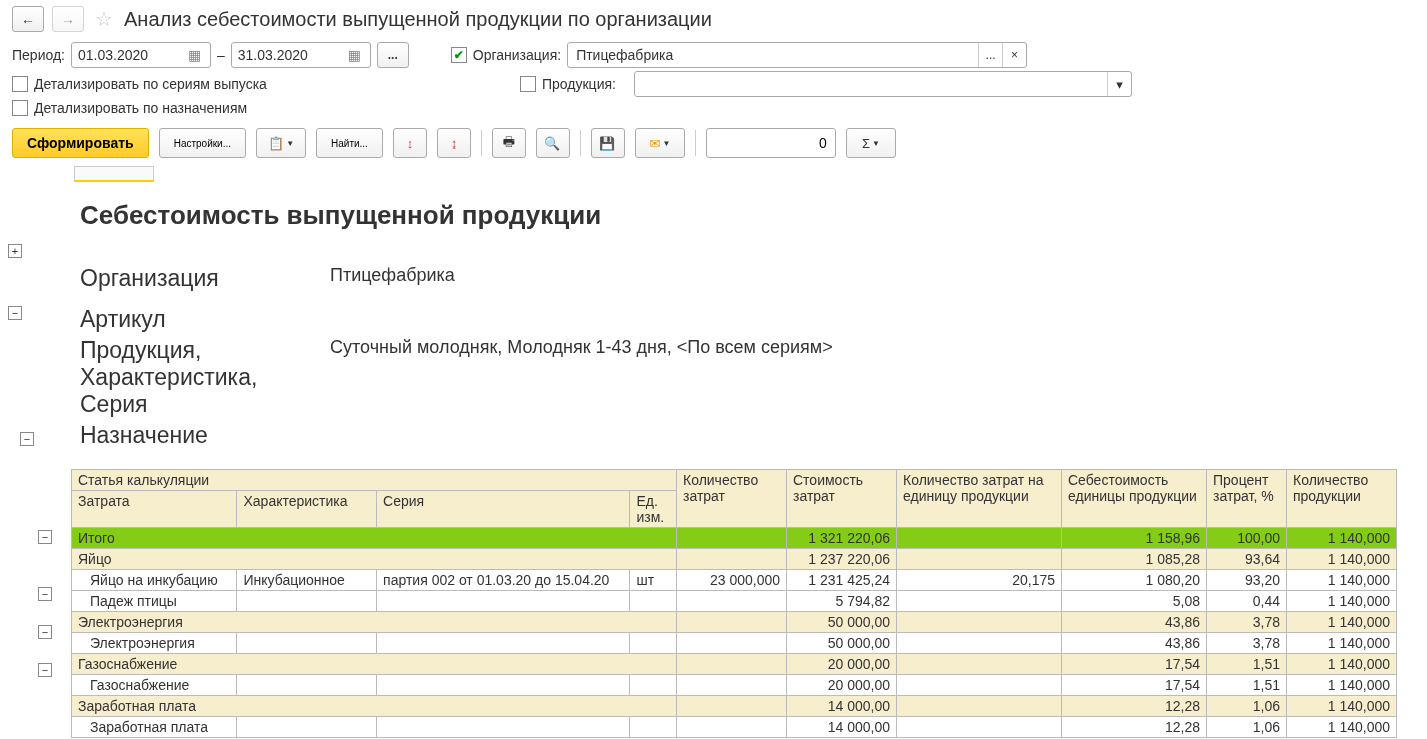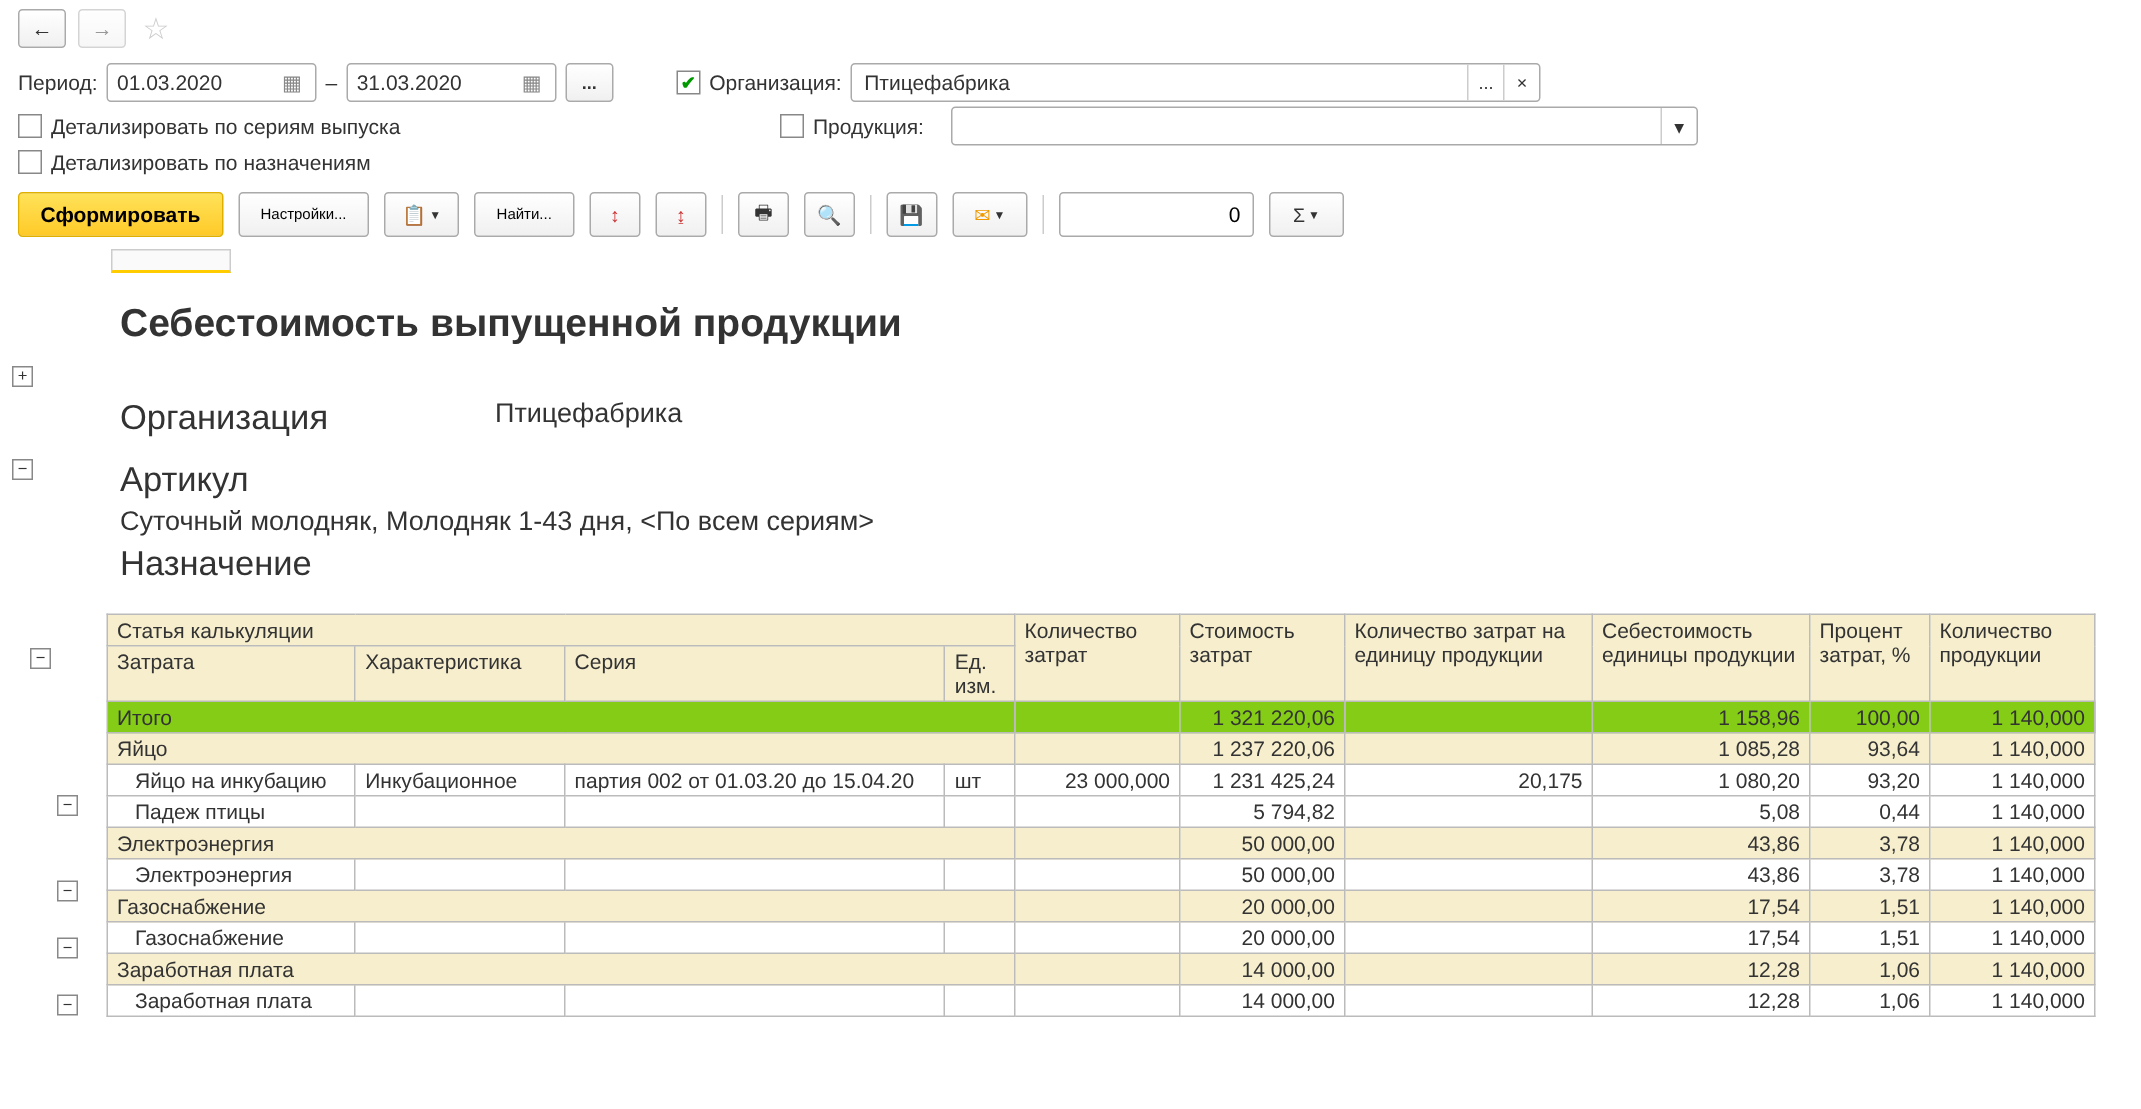--- a/index.html
+++ b/index.html
@@ -56,20 +56,21 @@
 .tab-strip { height: 18px; display:flex; padding-left: 74px;}
 .tab-active { width:80px; height:16px; border:1px solid #ccc; border-bottom:2px solid #fc0; background:#fafafa;}
 </style>
 </head>
 <body>
 
 <div class="header-bar">
   <div class="nav-btn">←</div>
   <div class="nav-btn" style="opacity:.5">→</div>
   <div class="star-icon">☆</div>
+  <div class="page-title">Анализ себестоимости выпущенной продукции по организации</div>
 </div>
 
 <div class="filter-row">
   <div class="filter-label">Период:</div>
   <div class="date-input">
     <span>01.03.2020</span>
     <span class="cal-icon">▦</span>
   </div>
   <div class="filter-label">–</div>
   <div class="date-input">
@@ -159,20 +160,21 @@
     <div class="report-info">
       <div class="report-info-row">
         <div class="report-info-label">Организация</div>
         <div class="report-info-value">Птицефабрика</div>
       </div>
       <div style="height:10px"></div>
       <div class="report-info-row">
         <div class="report-info-label">Артикул</div>
       </div>
       <div class="report-info-row">
+        <div class="report-info-label">Продукция, Характеристика, Серия</div>
         <div class="report-info-value">Суточный молодняк, Молодняк 1-43 дня, &lt;По всем сериям&gt;</div>
       </div>
       <div class="report-info-row">
         <div class="report-info-label">Назначение</div>
       </div>
     </div>
 
     <table class="data">
       <thead>
         <tr>

